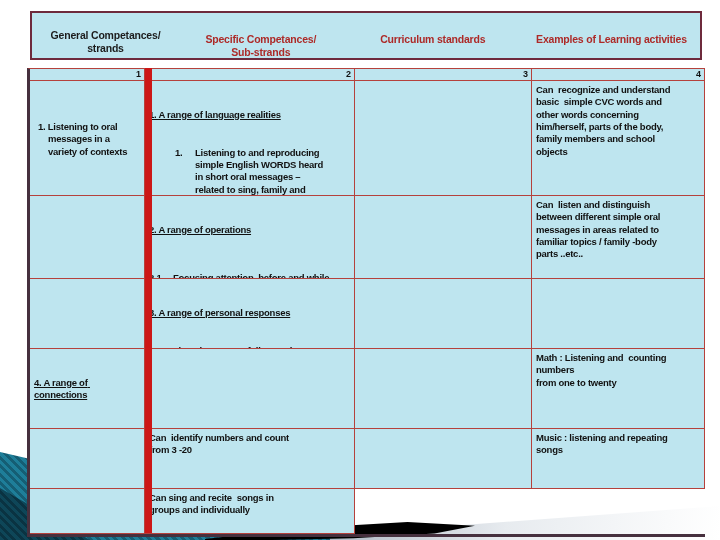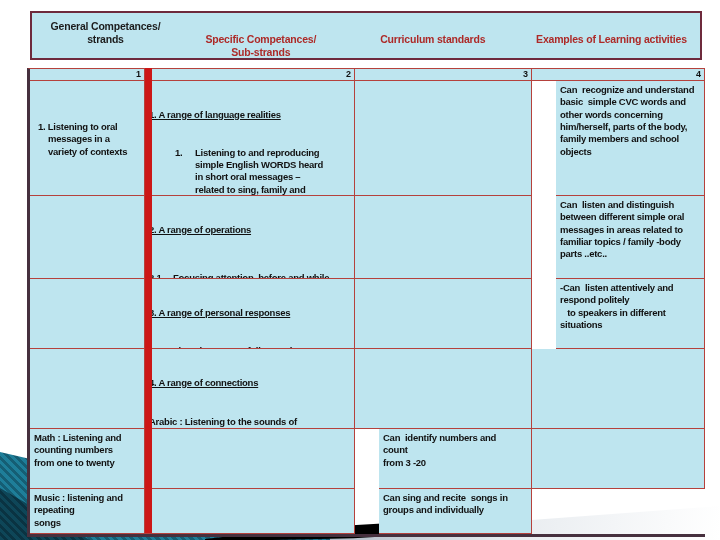--- a/index.html
+++ b/index.html
@@ -38,21 +38,21 @@
     position:absolute;left:30px;top:11px;width:672px;height:49px;z-index:5;
     box-sizing:border-box;border:2px solid var(--header-border);
     background:var(--cell-bg);
     display:flex;
   }
   .hcell{
     font-weight:700;font-size:10.5px;line-height:1.22;letter-spacing:-0.2px;
     text-align:center;white-space:pre-line;padding-top:20px;
     color:var(--header-text-red);
   }
-  .hcell.hc1{flex:0 0 22%;padding-top:7px;color:var(--header-text-dark);}
+  .hcell.hc1{flex:0 0 22%;padding-top:16px;color:var(--header-text-dark);}
   .hcell.hc2{flex:0 0 24.5%;}
   .hcell.hc3{flex:0 0 26.5%;}
   .hcell.hc4{flex:0 0 27%;}
 
   
   .tbl{
     position:absolute;left:27px;top:68px;z-index:5;
     width:675px;
     display:grid;
     grid-template-columns:115px 210px 177px 173px;
@@ -70,21 +70,21 @@
   }
   .nc{
     font-weight:700;font-size:9px;line-height:11px;
     text-align:right;padding-right:3px;
   }
   .t{
     font-weight:700;font-size:9.5px;line-height:1.3;letter-spacing:-0.25px;
     white-space:pre-wrap;
   }
   .c2{padding:3px 4px 3px 4px;}
-  .c4{padding:3px 9px 3px 4px;margin-left:24px;}
+  .c4{padding:3px 9px 3px 4px;}
   .c1r1{padding:40px 4px 1px 18px;text-indent:-10px;}
   .hline{text-decoration:underline;text-decoration-thickness:1px;}
   .ni{display:flex;gap:4px;margin-top:1px;}
   .ni .n{flex:0 0 auto;min-width:16px;}
   .ni.ind{margin-left:26px;}
   .ni .n2{min-width:20px;}
   .gap-top{margin-top:11px;}
   .body-indent{margin-top:2px;}
 
   
@@ -160,24 +160,20 @@
     <div class="cell"></div>
     <div class="cell t c2">
       <div><span class="hline">3. A range of personal responses</span></div>
       <div class="ni">
         <span class="n n2">3.1</span>
         <span>Listening respectfully  to other
 speakers</span>
       </div>
     </div>
     <div class="cell"></div>
-    <div class="cell t c4">-Can  listen attentively and
-respond politely
-   to speakers in different
-situations</div>
 
     <div class="cell"></div>
     <div class="cell t c2">
       <div><span class="hline">4. A range of connections</span></div>
       <div class="body-indent">Arabic : Listening to the sounds of
     letters which have similar sounds in
     Arabic</div>
     </div>
     <div class="cell"></div>
 

